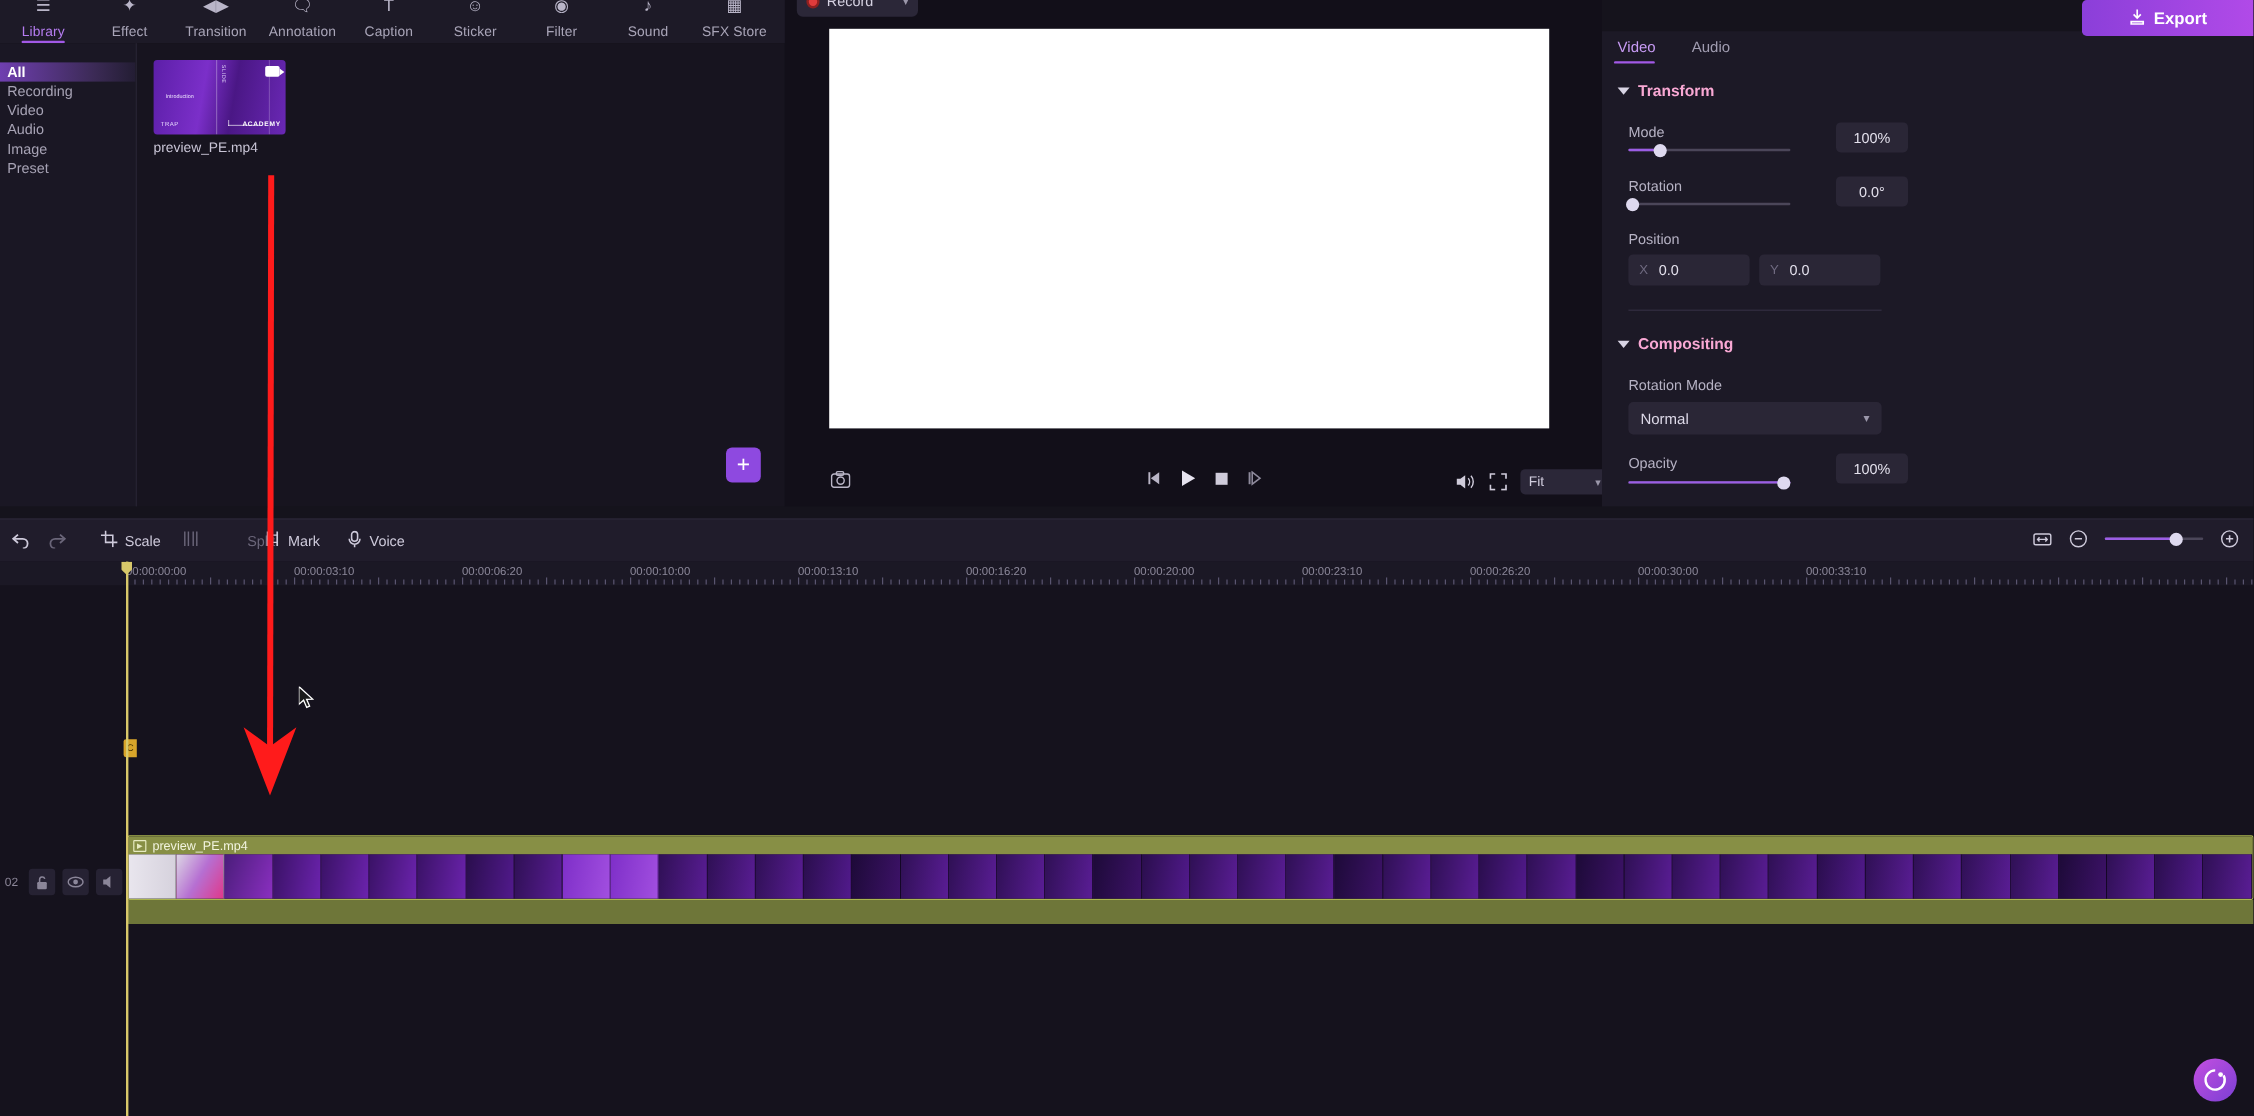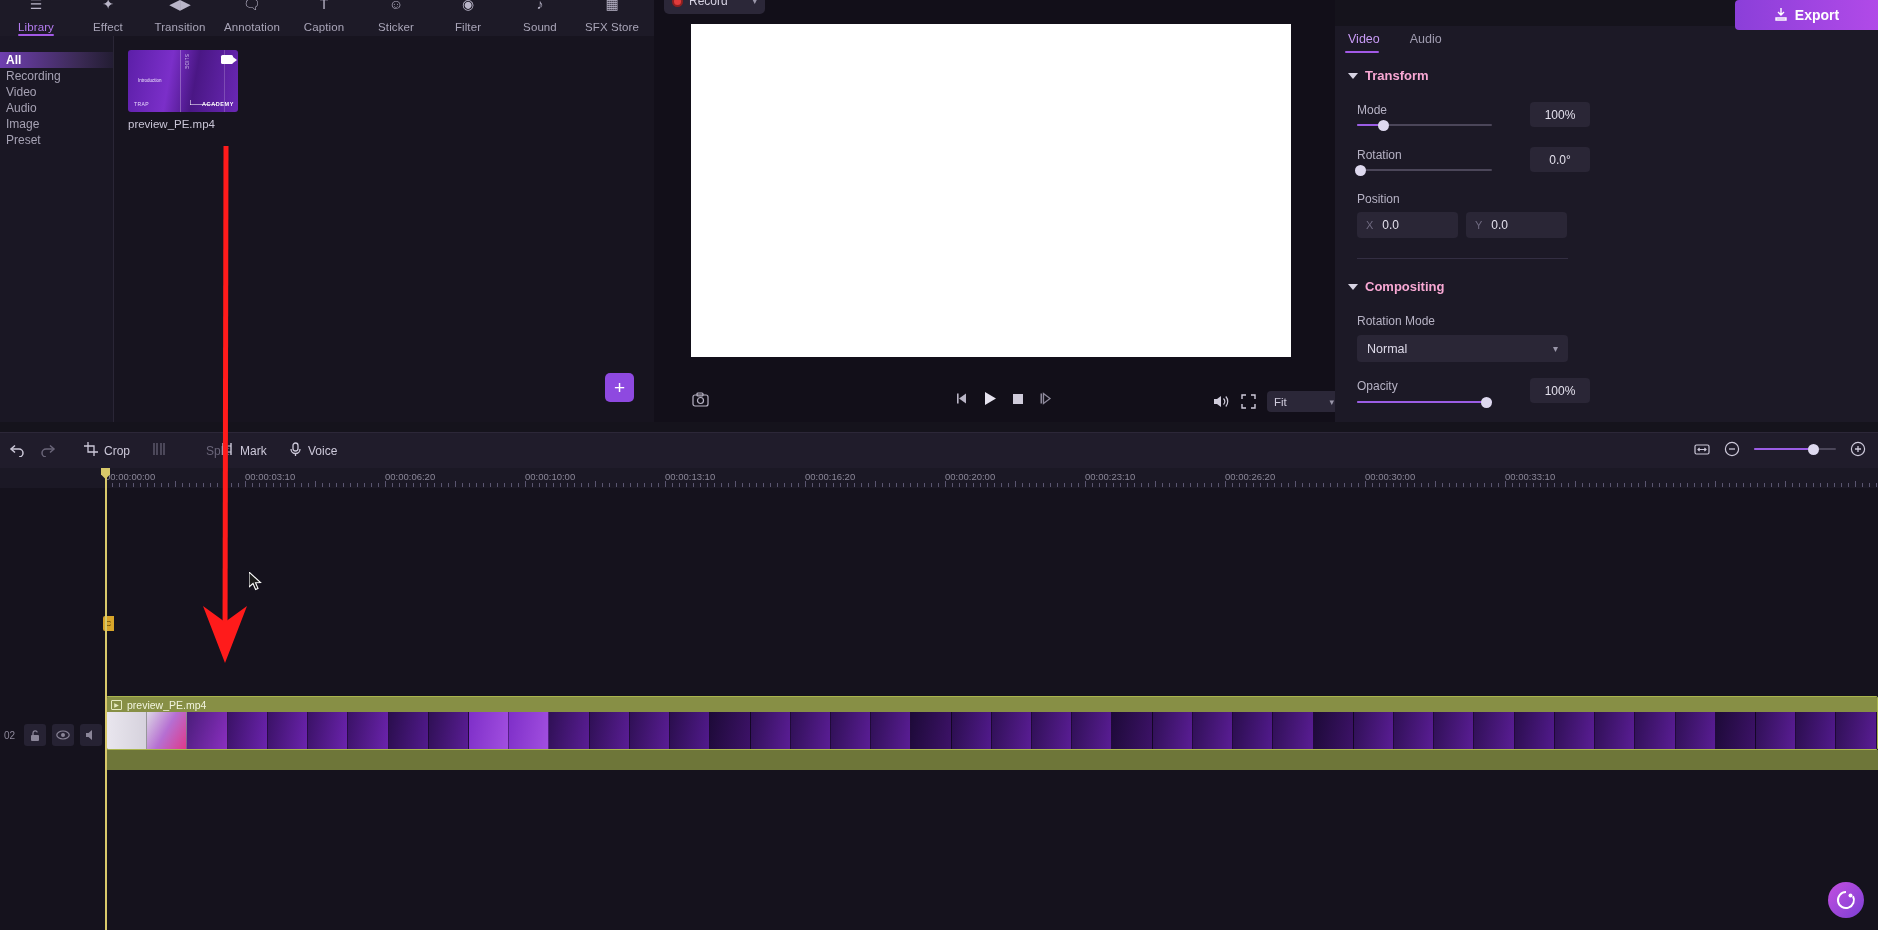--- a/index.html
+++ b/index.html
@@ -473,21 +473,21 @@
           <path d="M13 7H6a4 4 0 0 0 0 8" fill="none" stroke="#6a6579" stroke-width="1.5"></path>
           <polyline points="10,3.5 14,7 10,10.5" fill="none" stroke="#6a6579" stroke-width="1.5"></polyline>
         </svg>
     </span>
     <span class="tb-item" style="left:84px">
       <span>
         <svg width="14" height="14" viewBox="0 0 14 14">
             <path d="M4 0v10h10M0 4h10v10" fill="none" stroke="#cdc9da" stroke-width="1.3"></path>
           </svg>
       </span>
-      <span>Crop</span>
+      <span>Scale</span>
     </span>
     <span class="tb-item dim" style="left:152px">
       <span>
         <svg width="14" height="14" viewBox="0 0 14 14">
             <path d="M2 1v12M5 1v12M9 1v12M12 1v12" stroke="#6a6579" stroke-width="1.2" fill="none"></path>
           </svg>
       </span>
       <span>Split</span>
     </span>
     <span class="tb-item" style="left:220px">

